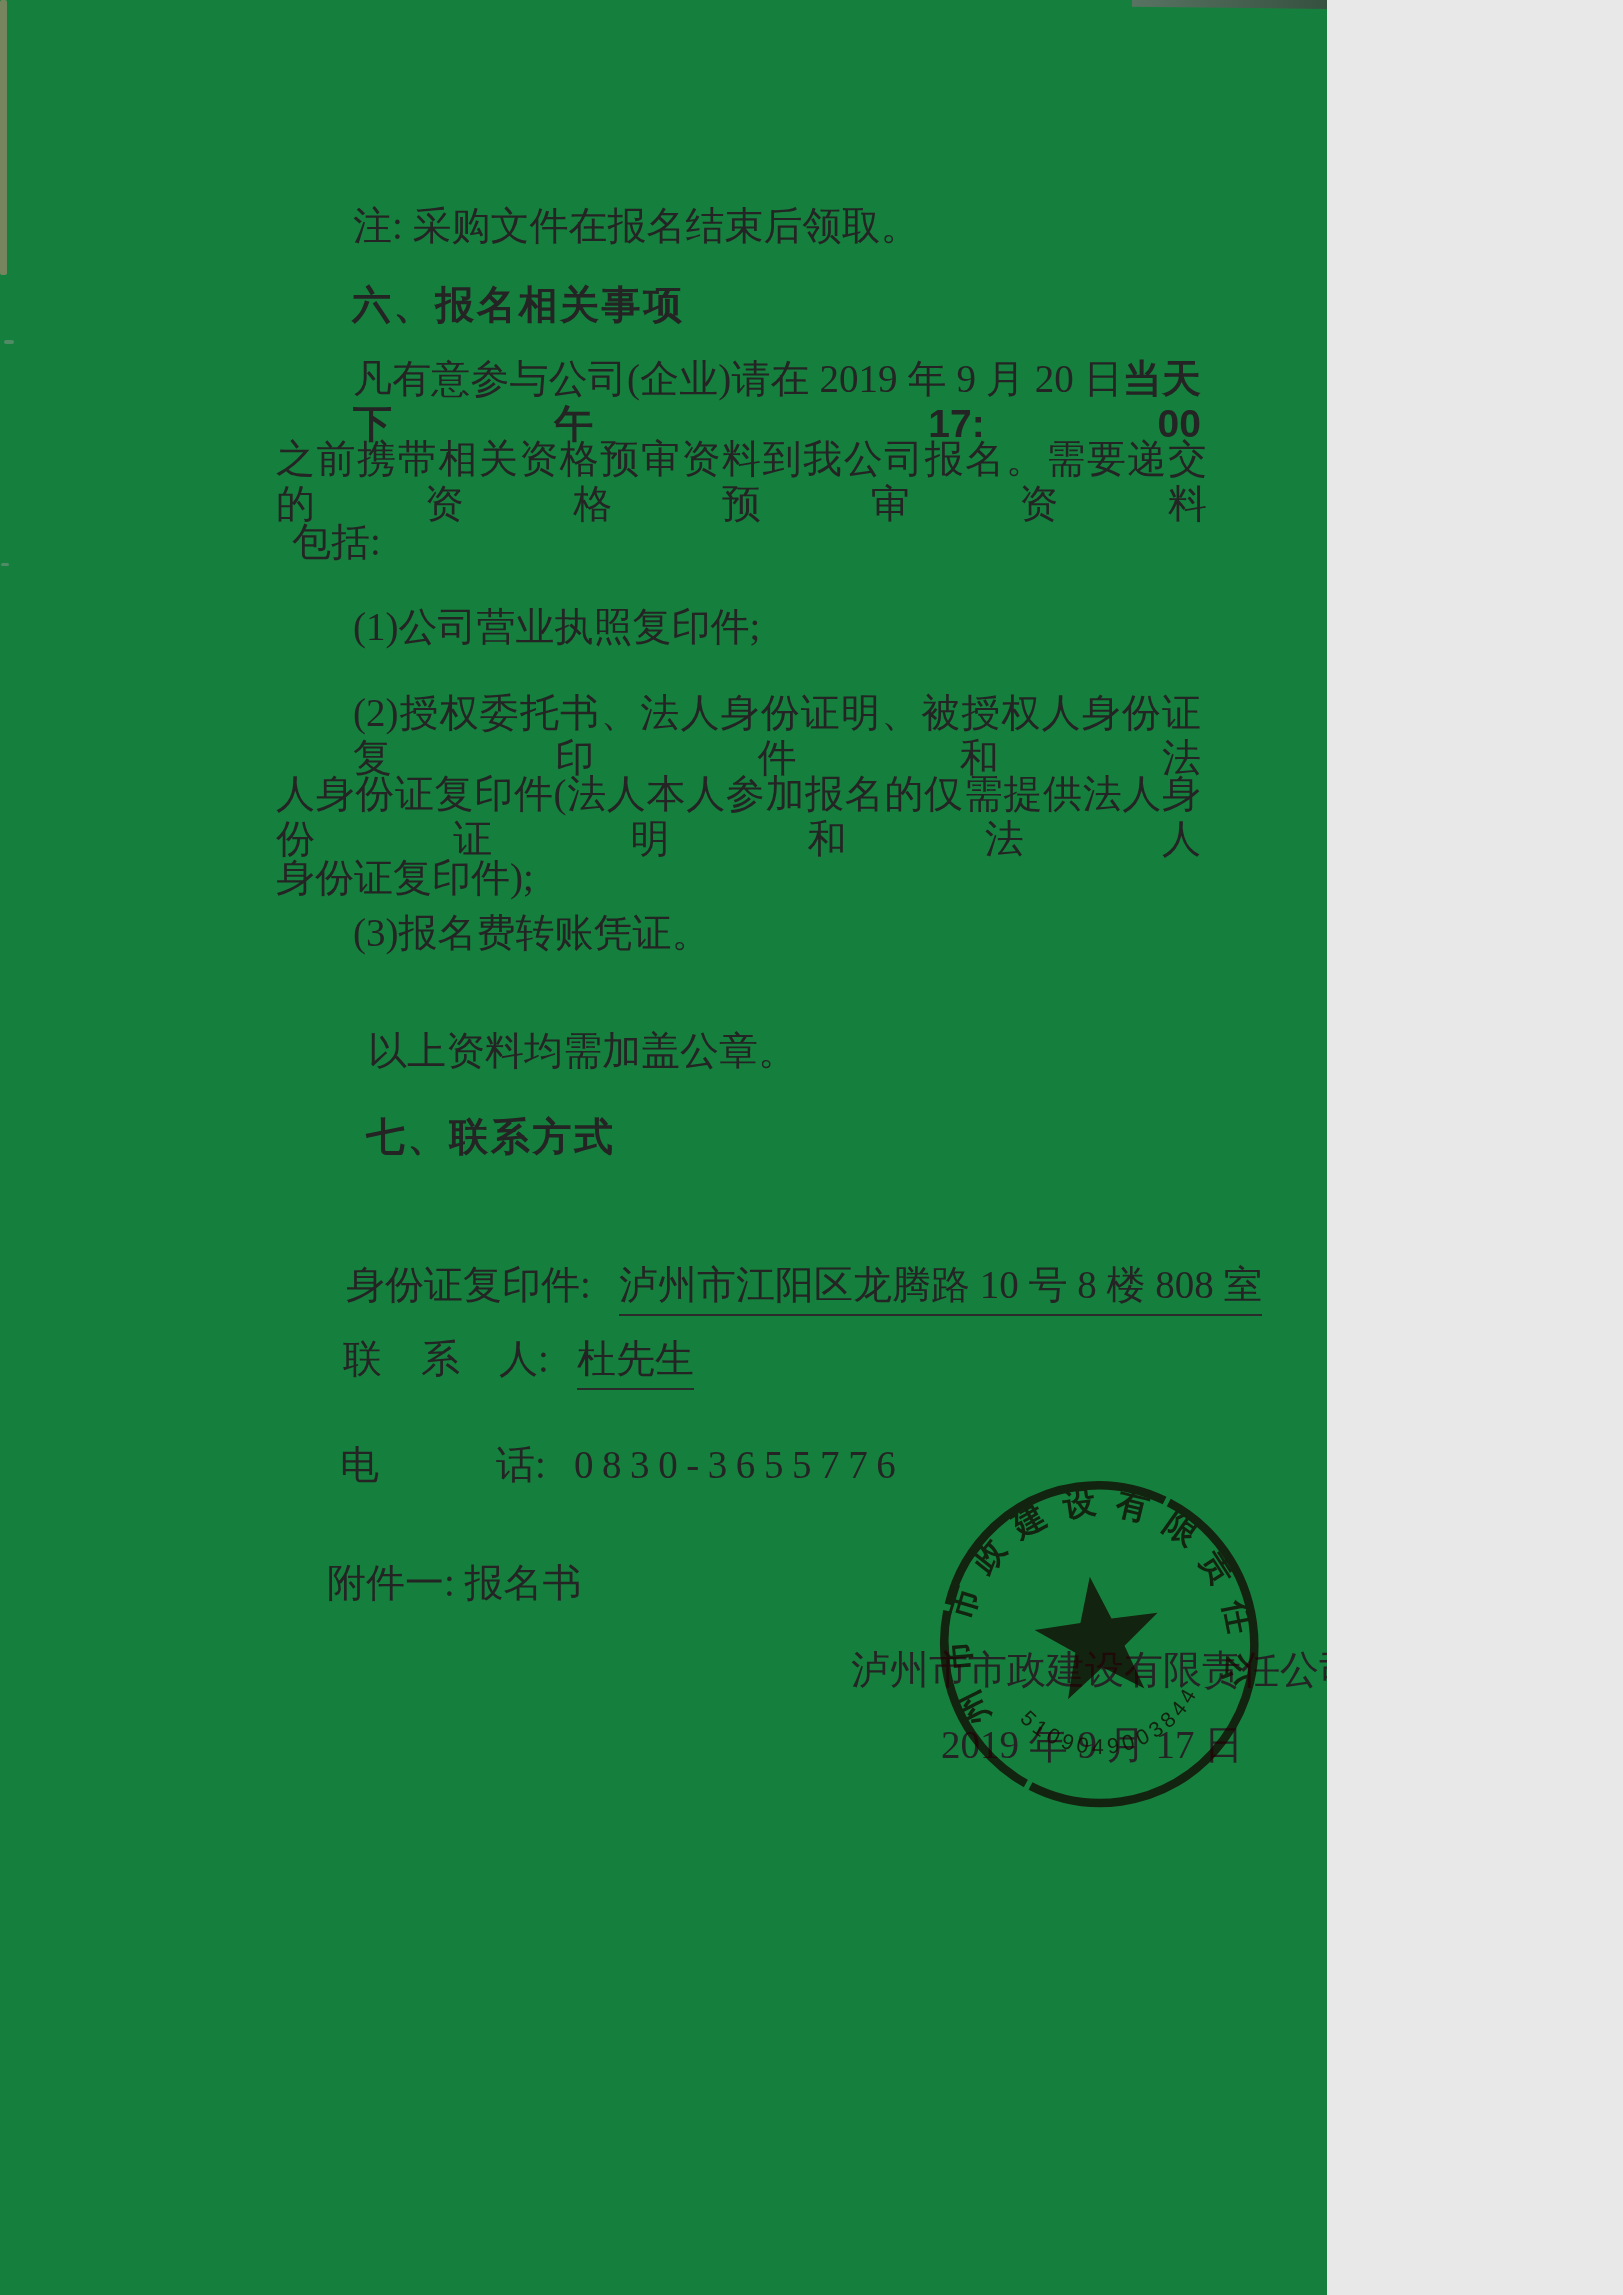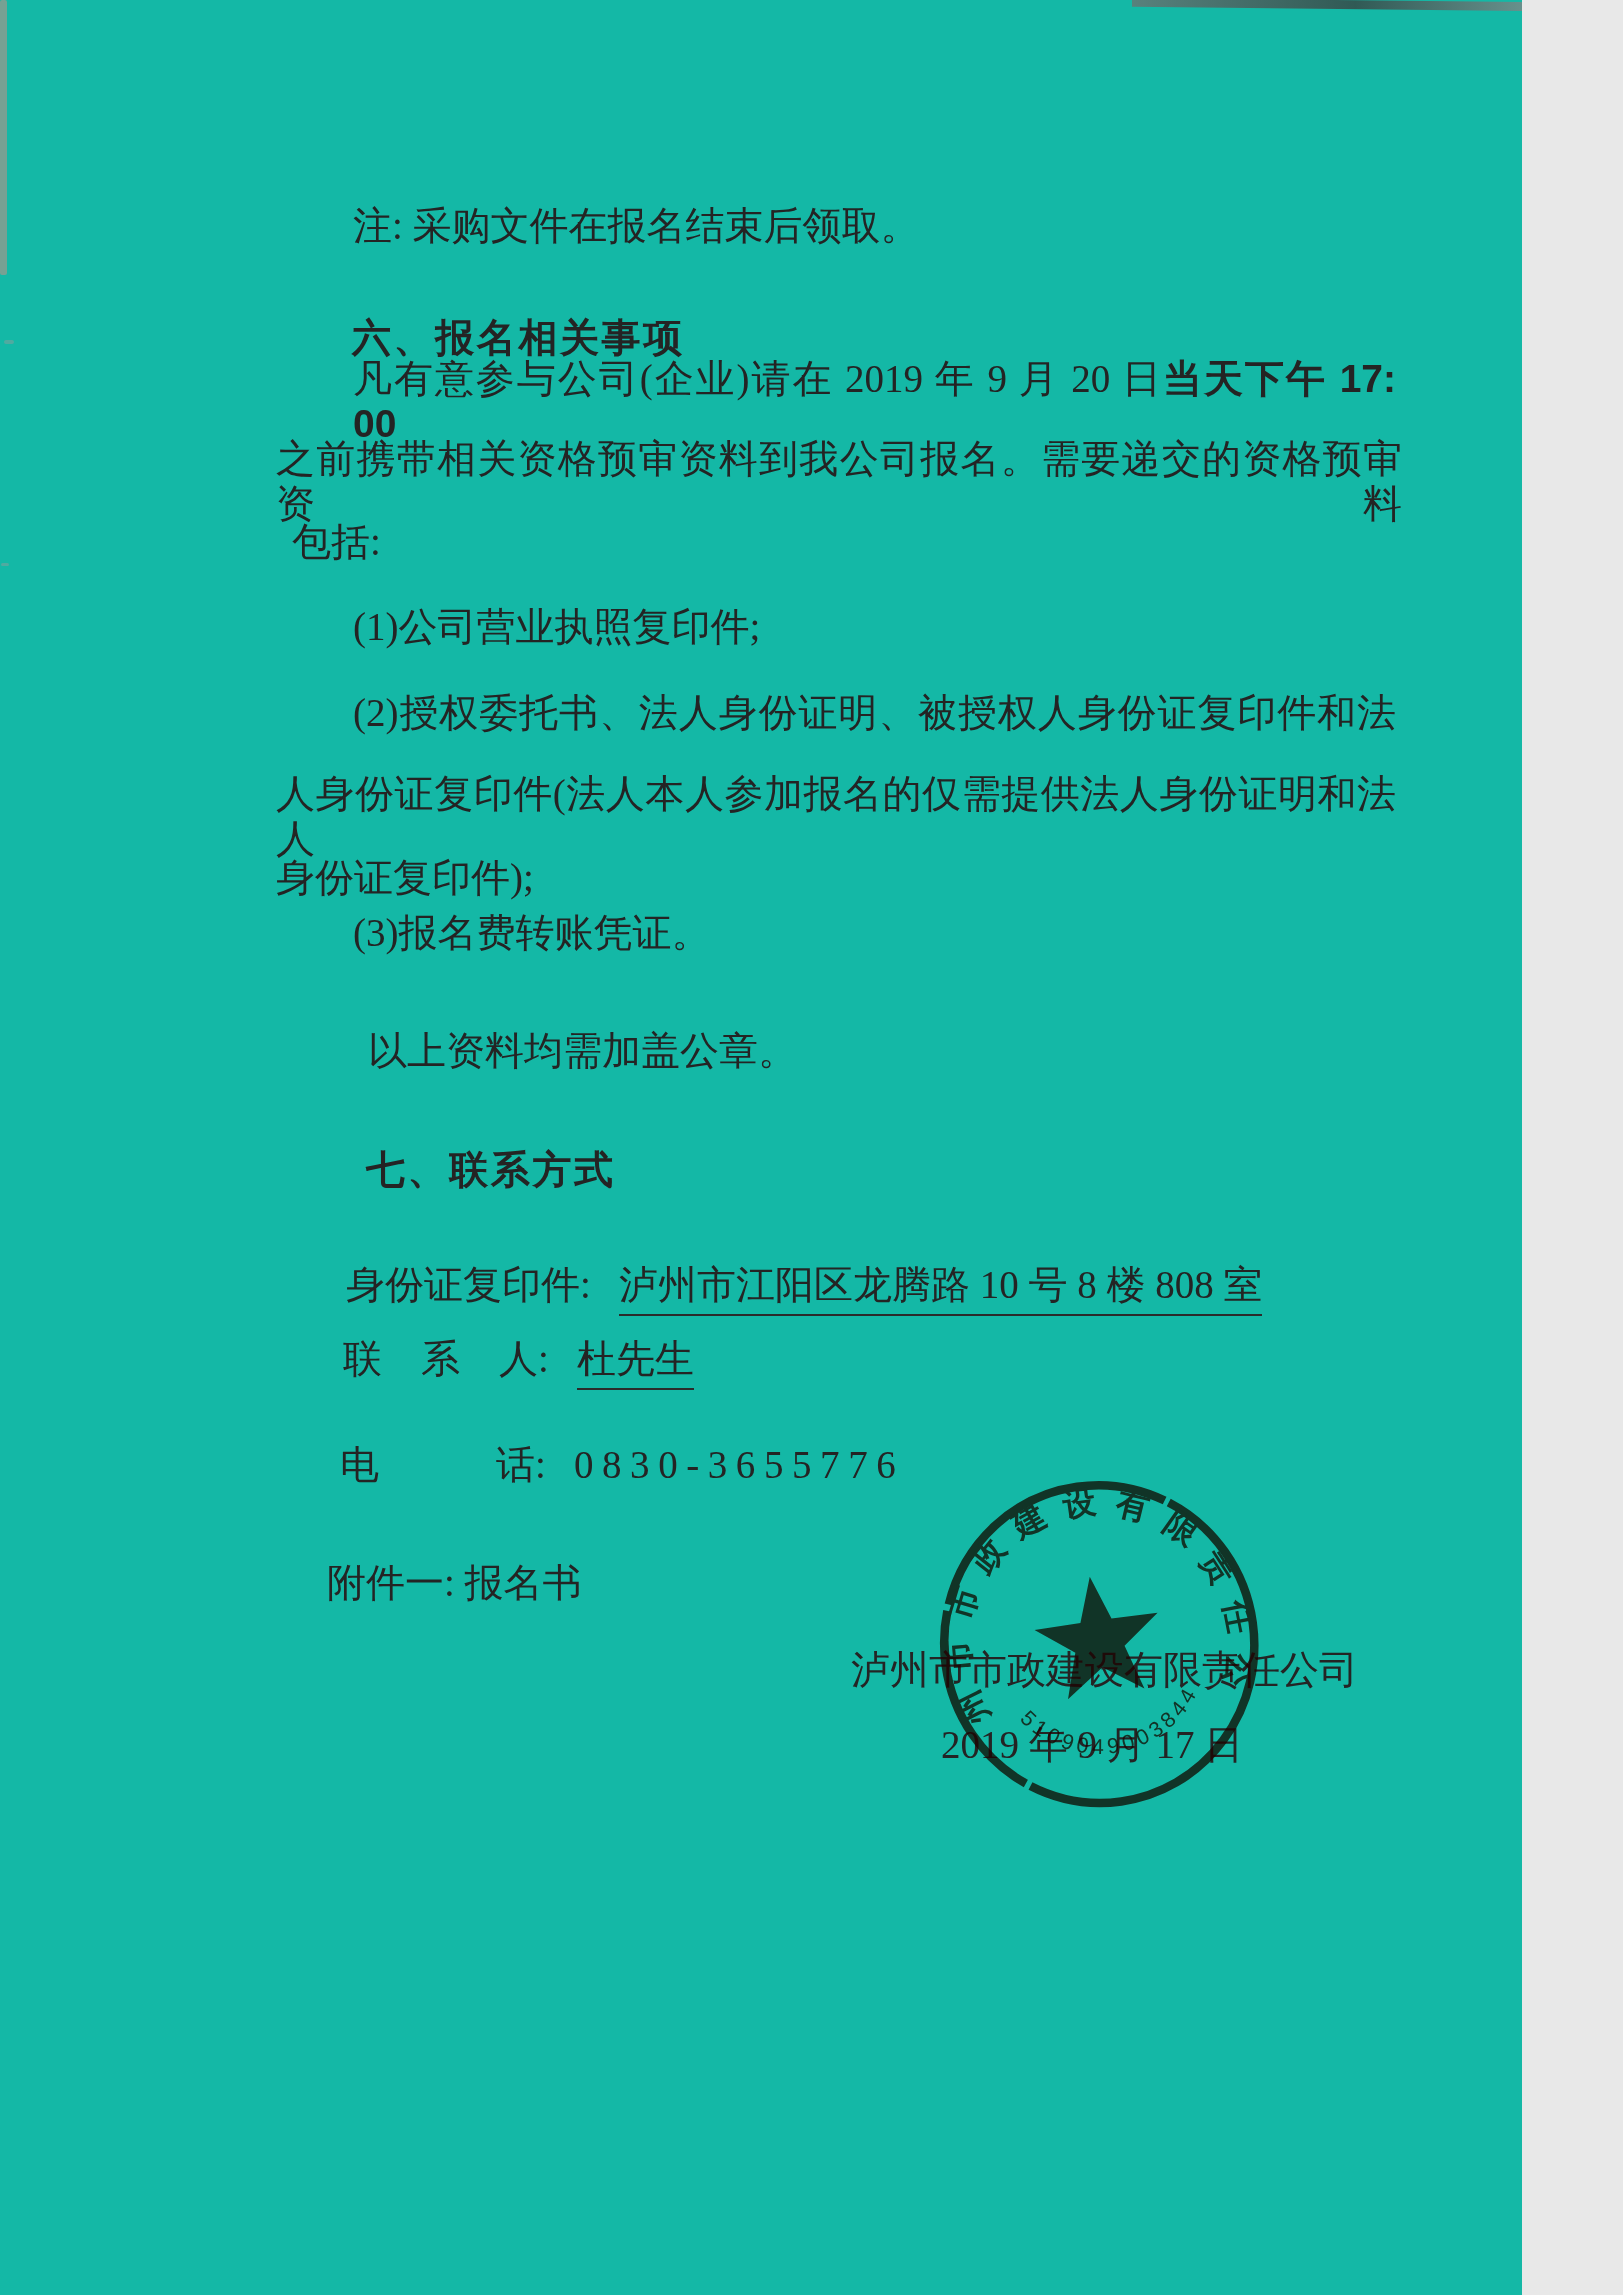--- a/index.html
+++ b/index.html
@@ -1,33 +1,32 @@
 <!DOCTYPE html>
 <html style="font-size:10.5px"><head>
 <meta charset="utf-8">
 <style>
   html,body{margin:0;padding:0;background:#e8e8e8;}
   .page{
     position:relative;
-    width:1522px;height:2295px;
-    background:#14b8a6;
+    width:1327px;height:2295px;
+    background:#15803d;
     overflow:hidden;
     font-family:"Liberation Serif","DejaVu Serif",serif;
     font-size:39px;
     color:#242424;
     line-height:1.15;
   }
   .line{position:absolute;white-space:nowrap;}
   .wrapline{position:absolute;white-space:normal;}
   .just{text-align:justify;text-align-last:justify;}
   .heading{
     font-family:"Liberation Sans","DejaVu Sans",sans-serif;
     font-weight:bold;
     letter-spacing:2.6px;
-    margin-top:33px;
   }
   .boldseg{
     font-family:"Liberation Sans","DejaVu Sans",sans-serif;
     font-weight:bold;
   }
   .contact-row{position:absolute;white-space:nowrap;}
   .contact-label{display:inline-block;}
   .contact-value{display:inline-block;margin-left:18.3px;}
   .underlined{border-bottom:2.6px solid #2b2b2b;padding-bottom:6.5px;}
   .spread{letter-spacing:0.22em;margin-top:30px;}

